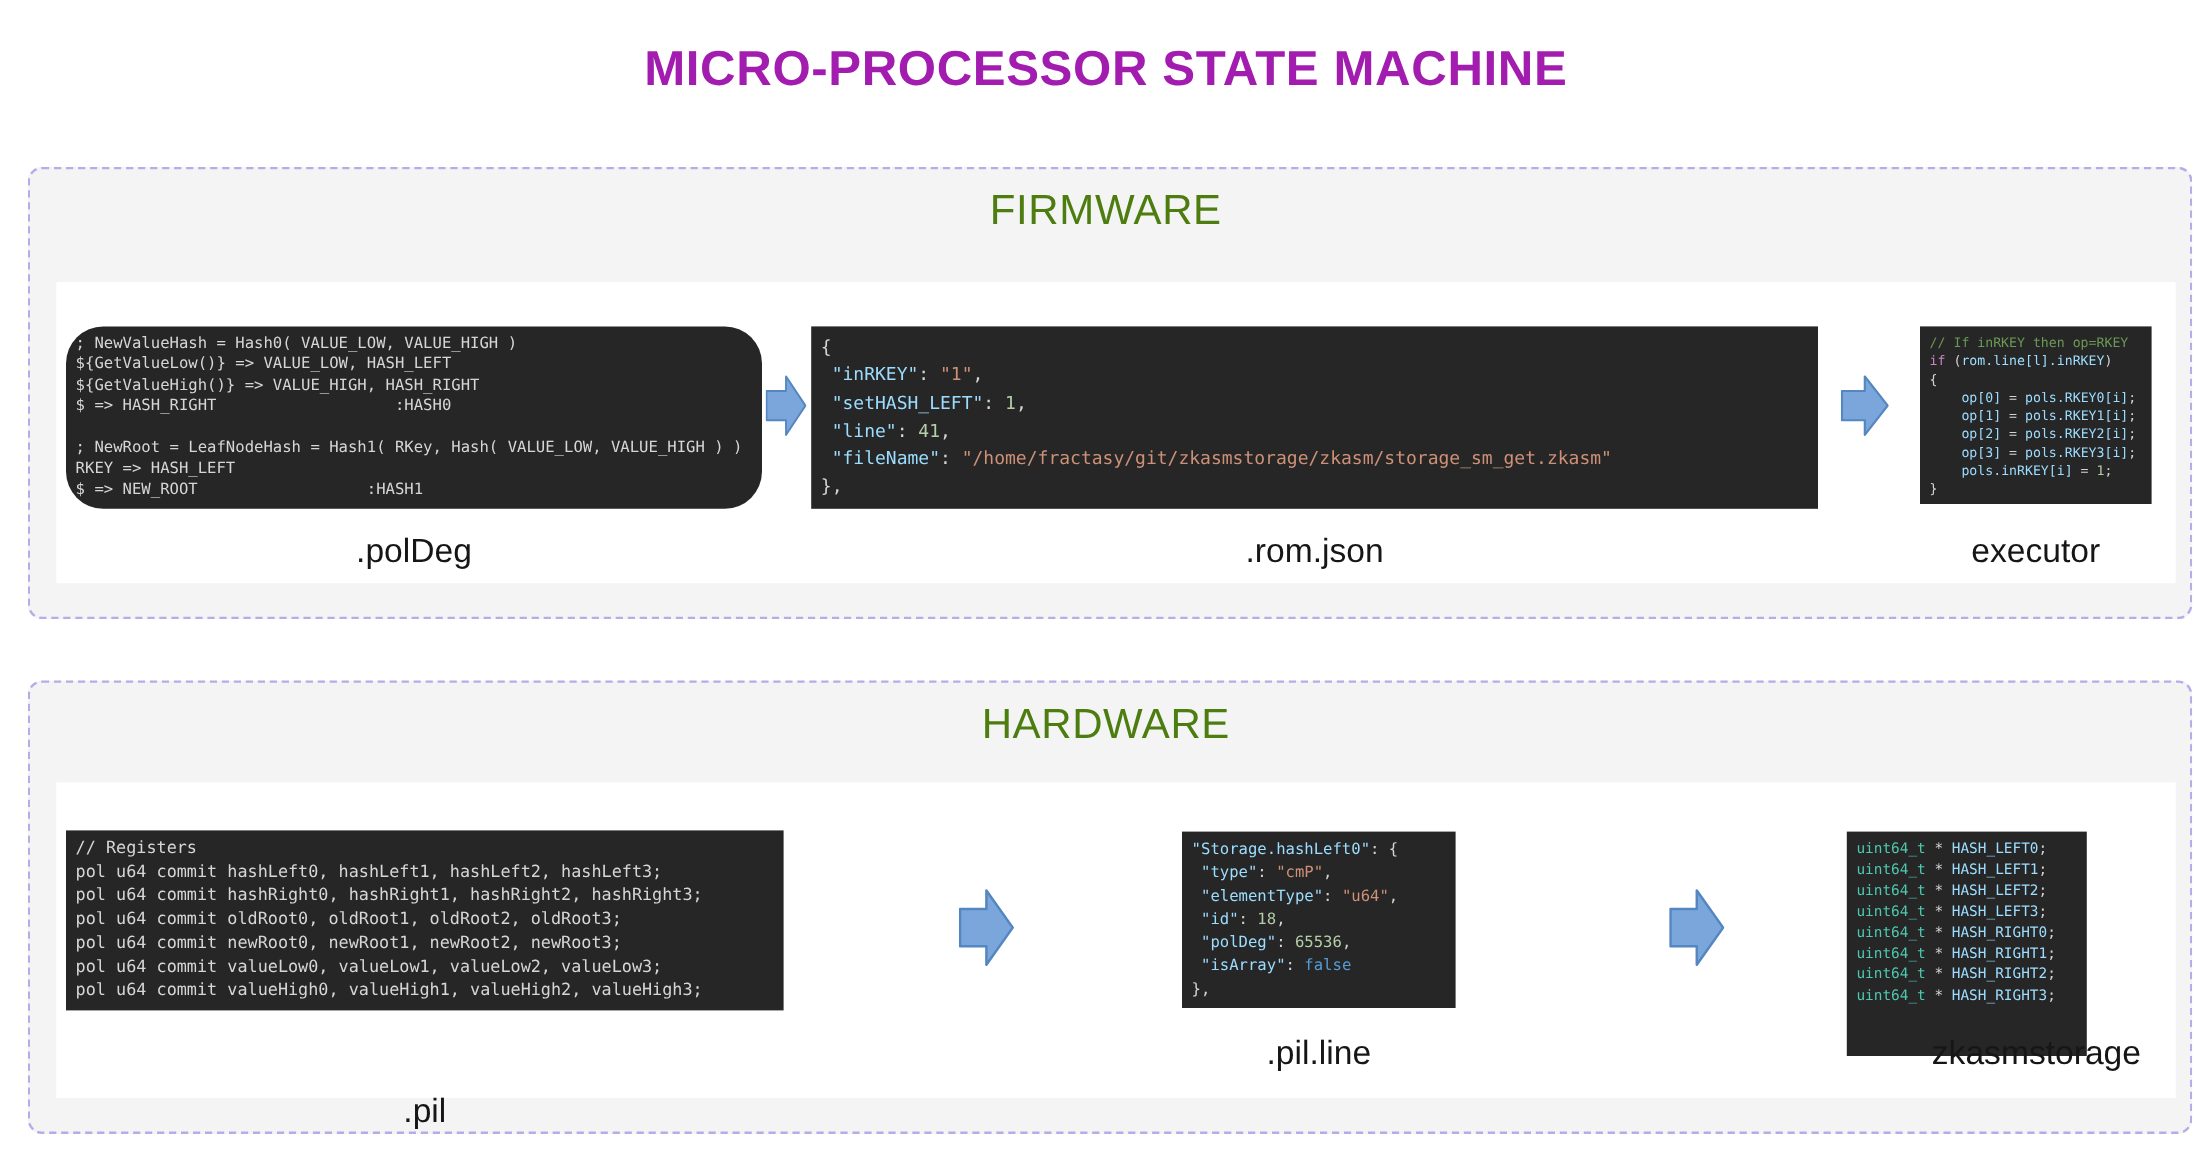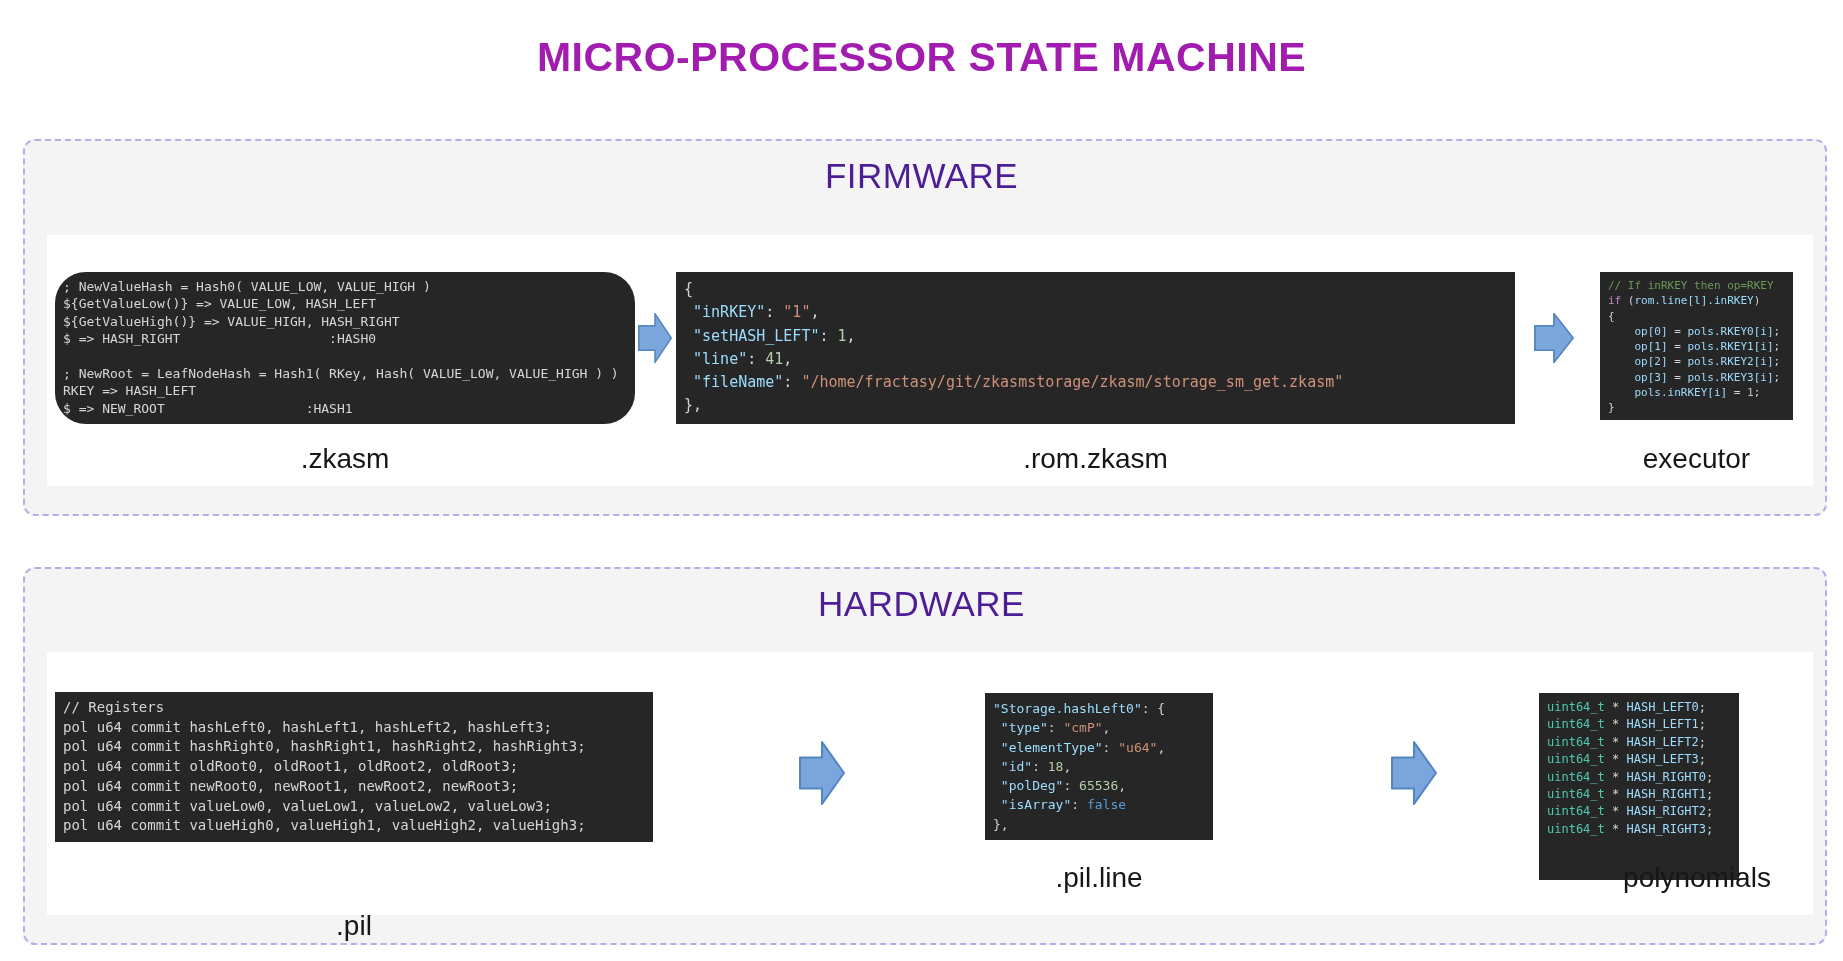--- a/index.html
+++ b/index.html
@@ -31,21 +31,21 @@
     box-sizing: border-box;
   }
   #panel-firmware { top: 139px; height: 377px; }
   #panel-hardware { top: 567px; height: 378px; }
   .section-heading {
     position: absolute;
     left: 0; width: 100%;
     text-align: center;
     font-size: 35px;
     font-weight: 400;
-    color: #4c1d95;
+    color: #4d7c0f;
     letter-spacing: 0.5px;
   }
   #heading-firmware { top: 156px; }
   #heading-hardware { top: 584px; }
   .strip { position: absolute; left: 47px; width: 1766px; background: #ffffff; }
   #strip-firmware { top: 235px; height: 251px; }
   #strip-hardware { top: 652px; height: 263px; }
 
   .code {
     position: absolute;
@@ -114,35 +114,35 @@
   <div class="code" id="zkasm"><div><span class="tok-g">; NewValueHash = Hash0( VALUE_LOW, VALUE_HIGH )</span></div><div><span class="tok-g">${GetValueLow()} =&gt; VALUE_LOW, HASH_LEFT</span></div><div><span class="tok-g">${GetValueHigh()} =&gt; VALUE_HIGH, HASH_RIGHT</span></div><div><span class="tok-g">$ =&gt; HASH_RIGHT                   :HASH0</span></div><div>&nbsp;</div><div><span class="tok-g">; NewRoot = LeafNodeHash = Hash1( RKey, Hash( VALUE_LOW, VALUE_HIGH ) )</span></div><div><span class="tok-g">RKEY =&gt; HASH_LEFT</span></div><div><span class="tok-g">$ =&gt; NEW_ROOT                  :HASH1</span></div></div>
   <svg class="arrow" id="arrow-f1" viewBox="0 0 44 64" preserveAspectRatio="none">
     <polygon points="1,17 22,17 22,2 43,32 22,62 22,47 1,47"></polygon>
   </svg>
   <div class="code" id="romjson"><div><span class="tok-p">{</span></div><div><span class="tok-p"> </span><span class="tok-k">"inRKEY"</span><span class="tok-p">: </span><span class="tok-s">"1"</span><span class="tok-p">,</span></div><div><span class="tok-p"> </span><span class="tok-k">"setHASH_LEFT"</span><span class="tok-p">: </span><span class="tok-n">1</span><span class="tok-p">,</span></div><div><span class="tok-p"> </span><span class="tok-k">"line"</span><span class="tok-p">: </span><span class="tok-n">41</span><span class="tok-p">,</span></div><div><span class="tok-p"> </span><span class="tok-k">"fileName"</span><span class="tok-p">: </span><span class="tok-s">"/home/fractasy/git/zkasmstorage/zkasm/storage_sm_get.zkasm"</span></div><div><span class="tok-p">},</span></div></div>
   <svg class="arrow" id="arrow-f2" viewBox="0 0 44 64" preserveAspectRatio="none">
     <polygon points="1,17 22,17 22,2 43,32 22,62 22,47 1,47"></polygon>
   </svg>
   <div class="code" id="executor"><div><span class="tok-c">// If inRKEY then op=RKEY</span></div><div><span class="tok-kw">if</span><span class="tok-p"> (</span><span class="tok-k">rom.line[l].inRKEY</span><span class="tok-p">)</span></div><div><span class="tok-p">{</span></div><div><span class="tok-p">    </span><span class="tok-k">op[0]</span><span class="tok-p"> = </span><span class="tok-k">pols.RKEY0[i]</span><span class="tok-p">;</span></div><div><span class="tok-p">    </span><span class="tok-k">op[1]</span><span class="tok-p"> = </span><span class="tok-k">pols.RKEY1[i]</span><span class="tok-p">;</span></div><div><span class="tok-p">    </span><span class="tok-k">op[2]</span><span class="tok-p"> = </span><span class="tok-k">pols.RKEY2[i]</span><span class="tok-p">;</span></div><div><span class="tok-p">    </span><span class="tok-k">op[3]</span><span class="tok-p"> = </span><span class="tok-k">pols.RKEY3[i]</span><span class="tok-p">;</span></div><div><span class="tok-p">    </span><span class="tok-k">pols.inRKEY[i]</span><span class="tok-p"> = </span><span class="tok-n">1</span><span class="tok-p">;</span></div><div><span class="tok-p">}</span></div></div>
 
-  <div class="block-label" id="label-zkasm">.zkasm</div>
-  <div class="block-label" id="label-romjson">.rom.zkasm</div>
+  <div class="block-label" id="label-zkasm">.polDeg</div>
+  <div class="block-label" id="label-romjson">.rom.json</div>
   <div class="block-label" id="label-executor">executor</div>
 
   <section class="panel" id="panel-hardware"></section>
   <div class="section-heading" id="heading-hardware">HARDWARE</div>
   <div class="strip" id="strip-hardware"></div>
 
   <div class="code" id="pil"><div><span class="tok-g">// Registers</span></div><div><span class="tok-g">pol u64 commit hashLeft0, hashLeft1, hashLeft2, hashLeft3;</span></div><div><span class="tok-g">pol u64 commit hashRight0, hashRight1, hashRight2, hashRight3;</span></div><div><span class="tok-g">pol u64 commit oldRoot0, oldRoot1, oldRoot2, oldRoot3;</span></div><div><span class="tok-g">pol u64 commit newRoot0, newRoot1, newRoot2, newRoot3;</span></div><div><span class="tok-g">pol u64 commit valueLow0, valueLow1, valueLow2, valueLow3;</span></div><div><span class="tok-g">pol u64 commit valueHigh0, valueHigh1, valueHigh2, valueHigh3;</span></div></div>
   <svg class="arrow" id="arrow-h1" viewBox="0 0 44 64" preserveAspectRatio="none">
     <polygon points="1,17 22,17 22,2 43,32 22,62 22,47 1,47"></polygon>
   </svg>
   <div class="code" id="piljson"><div><span class="tok-k">"Storage.hashLeft0"</span><span class="tok-p">: {</span></div><div><span class="tok-p"> </span><span class="tok-k">"type"</span><span class="tok-p">: </span><span class="tok-s">"cmP"</span><span class="tok-p">,</span></div><div><span class="tok-p"> </span><span class="tok-k">"elementType"</span><span class="tok-p">: </span><span class="tok-s">"u64"</span><span class="tok-p">,</span></div><div><span class="tok-p"> </span><span class="tok-k">"id"</span><span class="tok-p">: </span><span class="tok-n">18</span><span class="tok-p">,</span></div><div><span class="tok-p"> </span><span class="tok-k">"polDeg"</span><span class="tok-p">: </span><span class="tok-n">65536</span><span class="tok-p">,</span></div><div><span class="tok-p"> </span><span class="tok-k">"isArray"</span><span class="tok-p">: </span><span class="tok-b">false</span></div><div><span class="tok-p">},</span></div></div>
   <svg class="arrow" id="arrow-h2" viewBox="0 0 44 64" preserveAspectRatio="none">
     <polygon points="1,17 22,17 22,2 43,32 22,62 22,47 1,47"></polygon>
   </svg>
   <div class="code" id="polys"><div><span class="tok-t">uint64_t</span><span class="tok-p"> * </span><span class="tok-k">HASH_LEFT0</span><span class="tok-p">;</span></div><div><span class="tok-t">uint64_t</span><span class="tok-p"> * </span><span class="tok-k">HASH_LEFT1</span><span class="tok-p">;</span></div><div><span class="tok-t">uint64_t</span><span class="tok-p"> * </span><span class="tok-k">HASH_LEFT2</span><span class="tok-p">;</span></div><div><span class="tok-t">uint64_t</span><span class="tok-p"> * </span><span class="tok-k">HASH_LEFT3</span><span class="tok-p">;</span></div><div><span class="tok-t">uint64_t</span><span class="tok-p"> * </span><span class="tok-k">HASH_RIGHT0</span><span class="tok-p">;</span></div><div><span class="tok-t">uint64_t</span><span class="tok-p"> * </span><span class="tok-k">HASH_RIGHT1</span><span class="tok-p">;</span></div><div><span class="tok-t">uint64_t</span><span class="tok-p"> * </span><span class="tok-k">HASH_RIGHT2</span><span class="tok-p">;</span></div><div><span class="tok-t">uint64_t</span><span class="tok-p"> * </span><span class="tok-k">HASH_RIGHT3</span><span class="tok-p">;</span></div></div>
 
   <div class="block-label" id="label-pil">.pil</div>
   <div class="block-label" id="label-piljson">.pil.line</div>
-  <div class="block-label" id="label-polys">polynomials</div>
+  <div class="block-label" id="label-polys">zkasmstorage</div>
 
 </div>
 
 </body></html>

